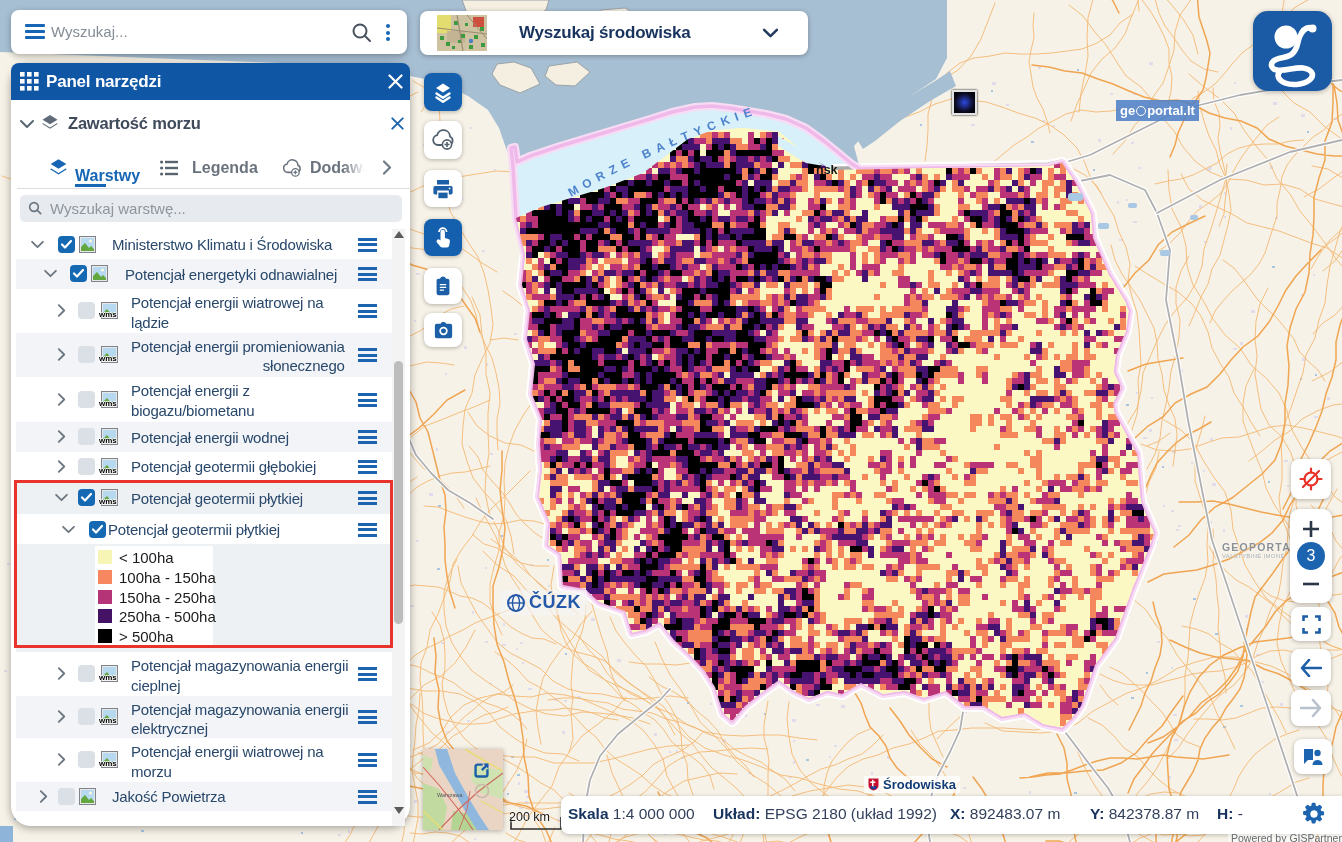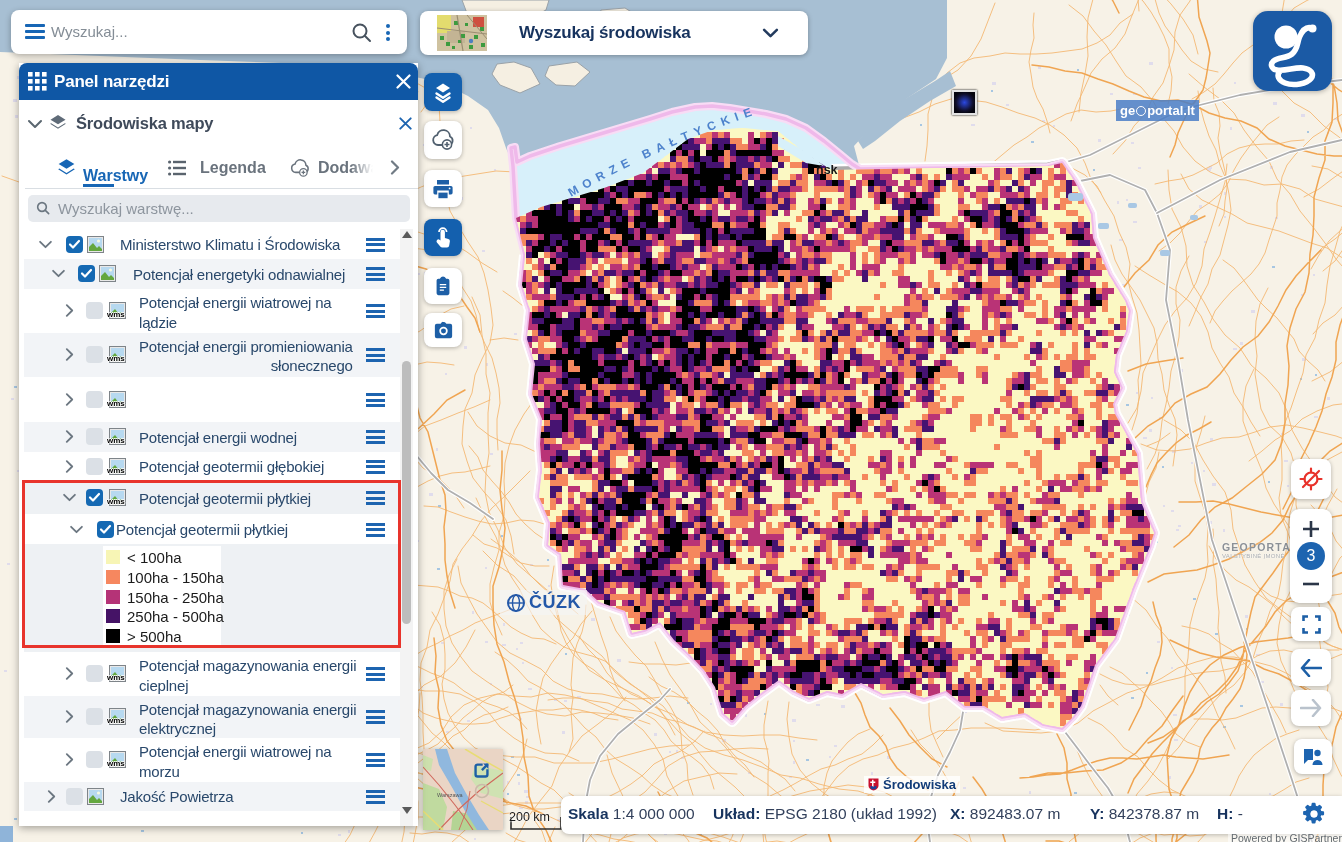--- a/index.html
+++ b/index.html
@@ -2,21 +2,21 @@
 <html><head>
 <meta charset="utf-8">
 <style>
 * { margin:0; padding:0; box-sizing:border-box; }
 html,body { width:1342px; height:842px; overflow:hidden; font-family:"Liberation Sans",sans-serif; }
 #stage { position:relative; width:1342px; height:842px; overflow:hidden; background:#f7f2e7; }
 .abs { position:absolute; }
 .btn { position:absolute; background:#fff; border-radius:8px; box-shadow:0 1px 4px rgba(0,0,0,.28); display:flex; align-items:center; justify-content:center; }
 .btn.blue { background:#1460ae; }
 .shadow { box-shadow:0 1px 5px rgba(0,0,0,.3); }
-#panel { position:absolute; left:11px; top:63px; width:399px; height:763px; background:#fff; border-radius:0; box-shadow:0 2px 8px rgba(0,0,0,.35);margin-left:8px; }
+#panel { position:absolute; left:11px; top:63px; width:399px; height:763px; background:#fff; border-radius:20px; box-shadow:0 2px 8px rgba(0,0,0,.35); }
 #phead { position:absolute; left:0; top:0; width:100%; height:37px; background:#0f57a5; border-radius:8px 8px 0 0; color:#fff; }
 .ttext { position:absolute; font-size:15px; color:#29486b; letter-spacing:-0.2px; }
 .tab { position:absolute; top:157px; font-size:16px; font-weight:bold; }
 </style>
 </head>
 <body>
 <div id="stage">
 
 <svg class="abs" width="1342" height="842" style="left:0;top:0">
   <defs>
@@ -305,21 +305,21 @@
         </svg>
   </div>
 
   <svg style="position:absolute;left:9px;top:56px" width="14" height="10" viewBox="0 0 14 10">
         <path d="M1 2l6 6 6-6" fill="none" stroke="#5b6770" stroke-width="2" stroke-linecap="round" stroke-linejoin="round"></path>
       </svg>
   <svg style="position:absolute;left:29px;top:50px" width="20" height="20" viewBox="0 0 24 24" fill="#5f6b78">
         <path d="M12 2.5l9 5.5-9 5.5L3 8z"></path>
         <path d="M3.8 12.2L12 17.3l8.2-5.1 1.3.8-9.5 6-9.5-6z"></path>
       </svg>
-  <div style="position:absolute;left:57px;top:51px;font-size:16.5px;font-weight:bold;color:#3f4a5a;letter-spacing:-0.2px;">Środowiska mapy</div>
+  <div style="position:absolute;left:57px;top:51px;font-size:16.5px;font-weight:bold;color:#3f4a5a;letter-spacing:-0.2px;">Zawartość morzu</div>
   <svg style="position:absolute;left:380px;top:54px" width="13" height="13" viewBox="0 0 15 15">
         <path d="M1.5 1.5l12 12M13.5 1.5l-12 12" stroke="#1d64b0" stroke-width="2.2" stroke-linecap="round"></path>
       </svg>
 
   <svg style="position:absolute;left:37px;top:94px" width="21" height="21" viewBox="0 0 24 24" fill="#1766b5">
         <path d="M12 2.5l9 5.5-9 5.5L3 8z"></path>
         <path d="M3.8 13.2L12 18.3l8.2-5.1 1.3.8-9.5 6-9.5-6z"></path>
       </svg>
   <div class="tab" style="left:64px;color:#1766b5;top:104px;">Warstwy</div>
   <div style="position:absolute;left:64px;top:121px;width:31px;height:3px;background:#1766b5;"></div>
@@ -423,20 +423,21 @@
 <div style="position:absolute;left:5px;top:314px;width:376px;height:45px;background:#ffffff;"></div>
 <svg style="position:absolute;left:46px;top:330.0px" width="9" height="13" viewBox="0 0 10 14">
         <path d="M2 1l6 6-6 6" fill="none" stroke="#6b7680" stroke-width="2" stroke-linecap="round" stroke-linejoin="round"></path>
       </svg>
 <div style="position:absolute;left:67px;top:328.0px;width:17px;height:17px;border-radius:4px;background:#dbe0e6;"></div>
 <div style="position:absolute;left:90px;top:328.0px;width:17px;height:17px;"><svg width="17" height="17" viewBox="0 0 17 17">
           <rect x="0.5" y="0.5" width="16" height="16" fill="#e8e8e8" stroke="#7e8489"></rect>
           <rect x="2" y="2" width="13" height="13" fill="#b7d9f0"></rect>
           <path d="M2 15v-4l4-4 4 5 2-2 3 3v2z" fill="#63a73f"></path>
         </svg><div style="position:absolute;left:-2px;top:8px;font-size:8px;font-weight:bold;color:#000;text-shadow:-1px 0 #fff,1px 0 #fff,0 -1px #fff,0 1px #fff;">wms</div></div>
+<div class="ttext" style="left:120px;top:318px;line-height:19.5px;">Potencjał energii z<br>biogazu/biometanu</div>
 <div style="position:absolute;left:347px;top:330.0px;width:19px;">
         <div style="height:3px;background:#1d64b0;margin-bottom:2.6px;"></div>
         <div style="height:3px;background:#1d64b0;margin-bottom:2.6px;"></div>
         <div style="height:3px;background:#1d64b0;"></div>
       </div>
 <div style="position:absolute;left:5px;top:359px;width:376px;height:29.5px;background:#f2f4f7;"></div>
 <svg style="position:absolute;left:46px;top:367.25px" width="9" height="13" viewBox="0 0 10 14">
         <path d="M2 1l6 6-6 6" fill="none" stroke="#6b7680" stroke-width="2" stroke-linecap="round" stroke-linejoin="round"></path>
       </svg>
 <div style="position:absolute;left:67px;top:365.25px;width:17px;height:17px;border-radius:4px;background:#dbe0e6;"></div>

